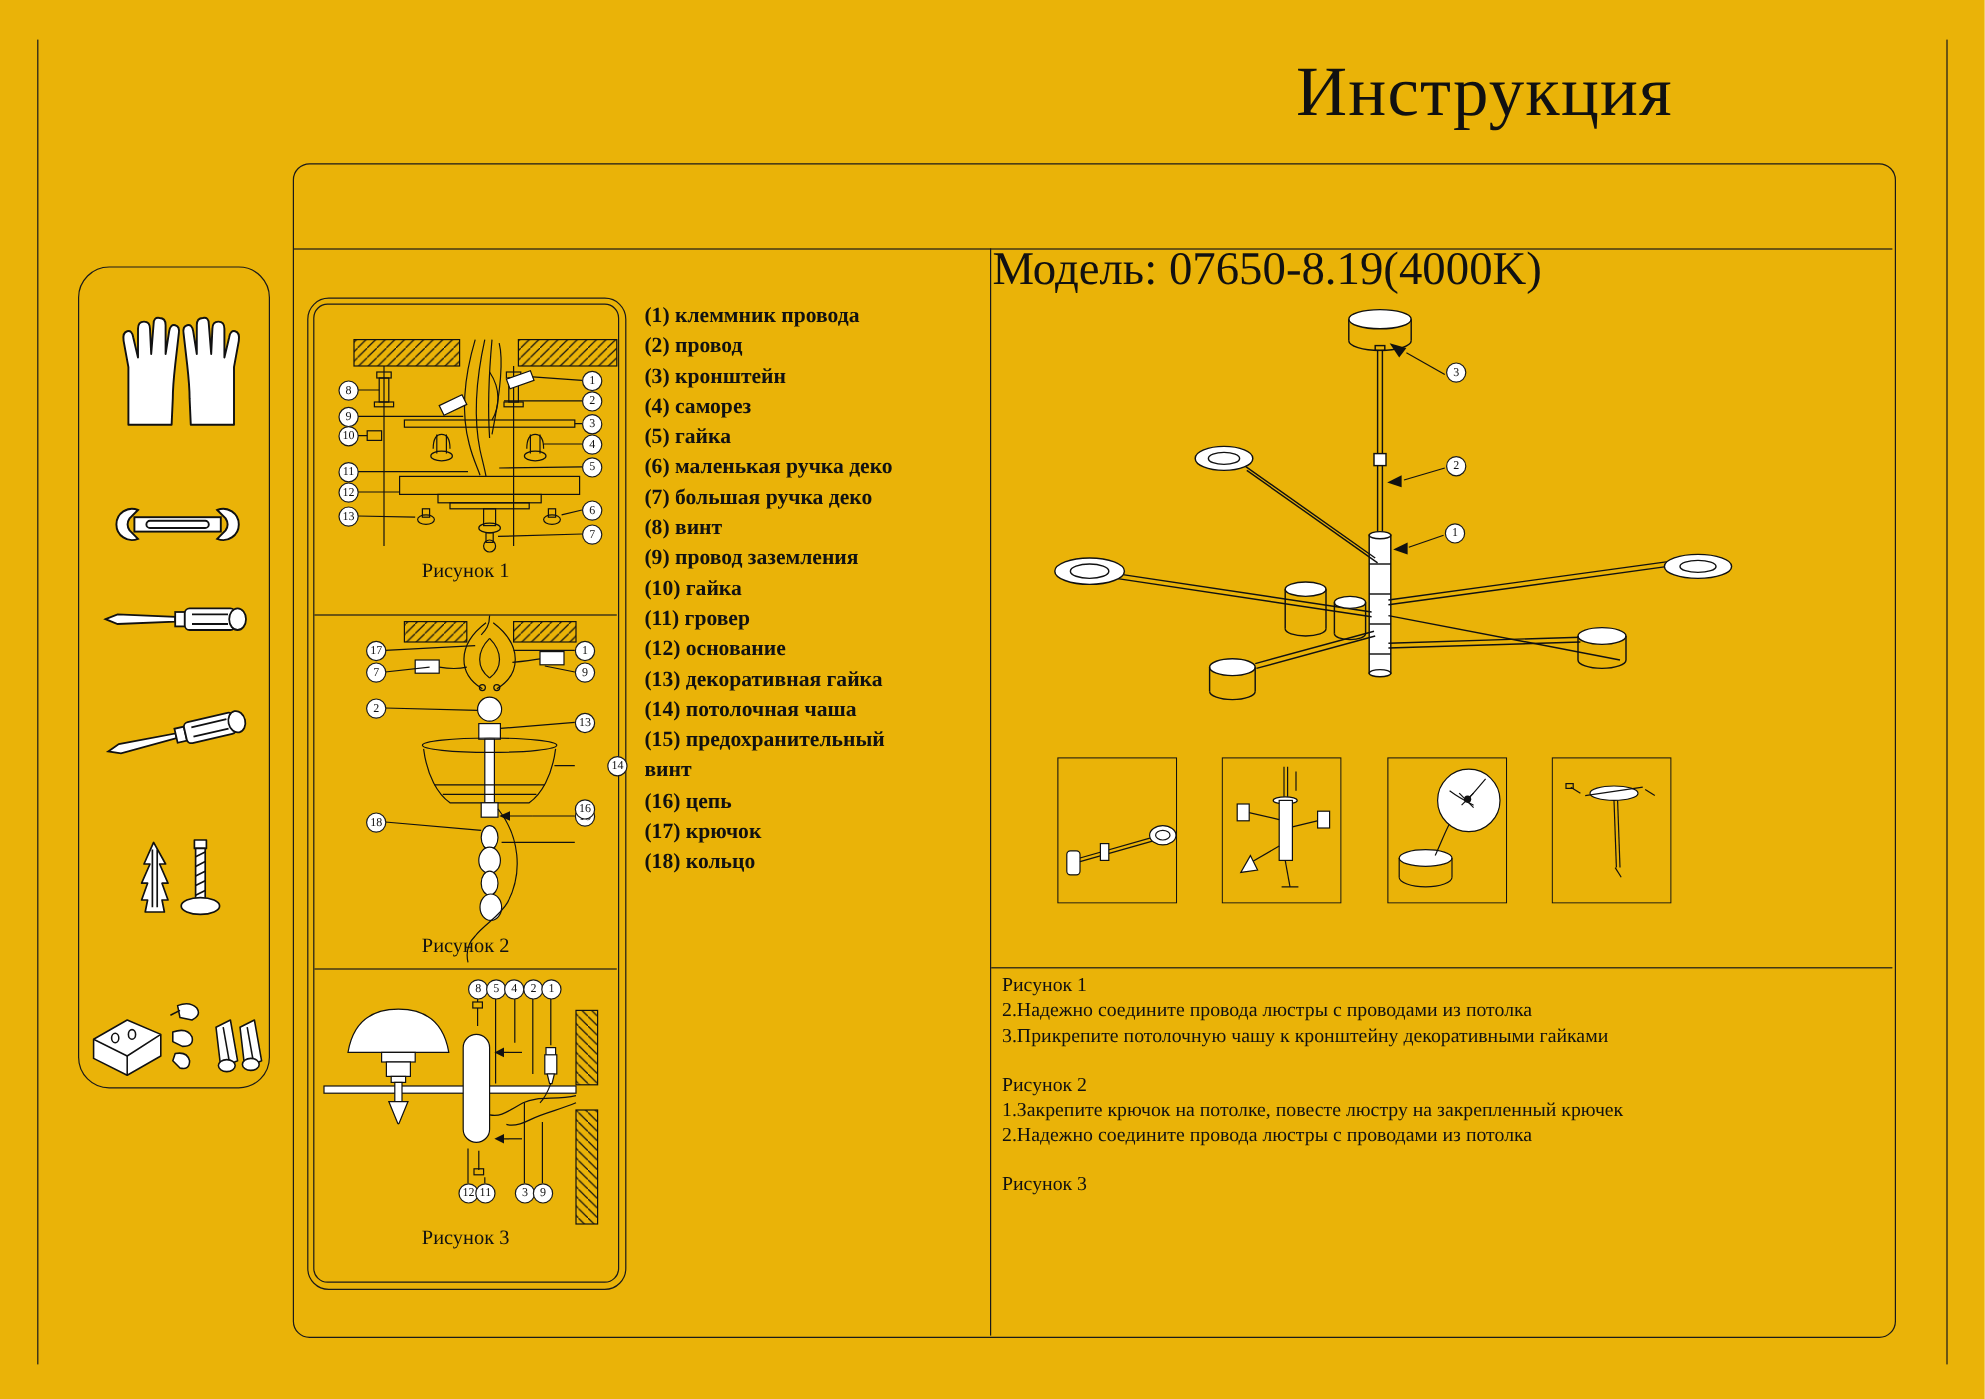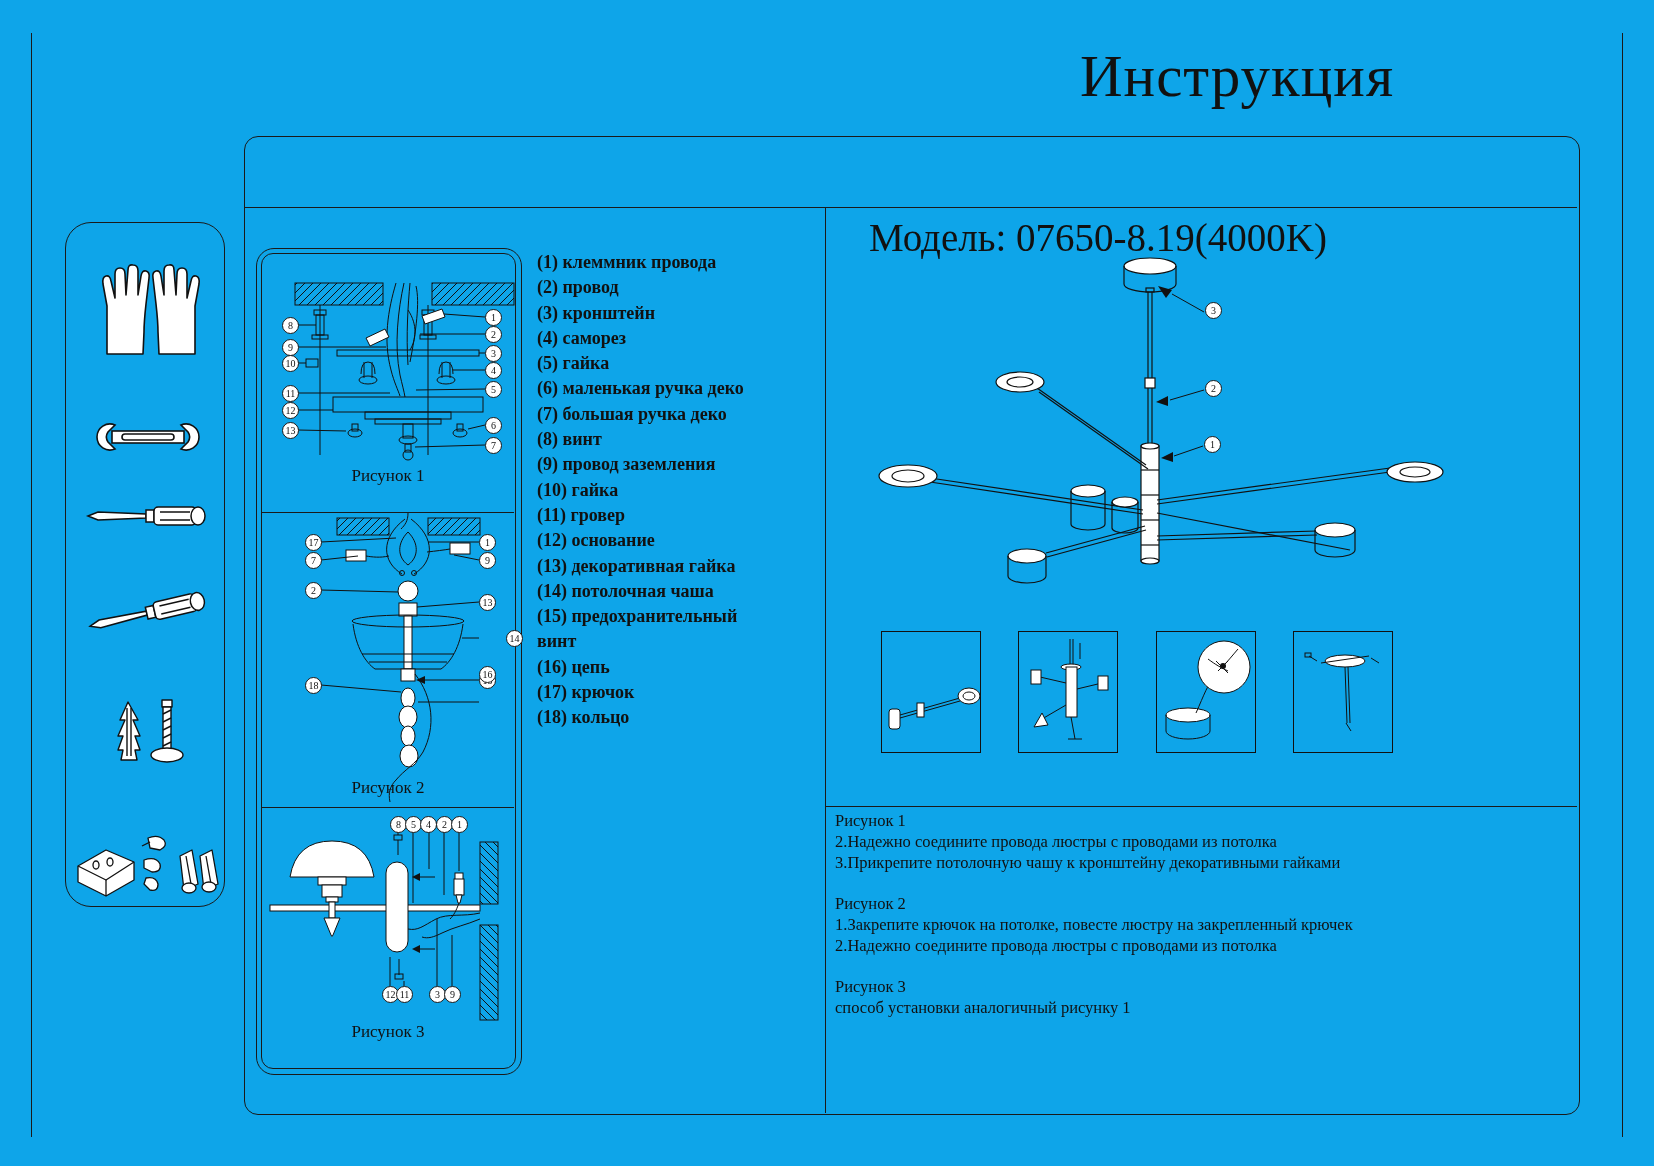--- a/index.html
+++ b/index.html
@@ -1,31 +1,31 @@
 <!DOCTYPE html>
 <html><head>
 <meta charset="utf-8">
 <style>
   html,body{margin:0;padding:0;background:#fff;}
-  .page{position:relative;width:1654px;height:1166px;background:#0ea5e9;overflow:hidden;
+  .page{position:relative;width:1654px;height:1166px;background:#eab308;overflow:hidden;
         font-family:"Liberation Serif","DejaVu Serif",serif;color:#111;}
   .abs{position:absolute;}
   .vline{position:absolute;width:1px;background:#1a1a1a;}
   .hline{position:absolute;height:1px;background:#1a1a1a;}
   .mainbox{position:absolute;left:244px;top:136px;width:1334px;height:977px;
            border:1.3px solid #1a1a1a;border-radius:14px;}
   .figbox-outer{position:absolute;left:256px;top:248px;width:264px;height:825px;
            border:1.2px solid #1a1a1a;border-radius:18px;}
   .figbox-inner{position:absolute;left:261px;top:253px;width:253px;height:814px;
            border:1px solid #1a1a1a;border-radius:12px;}
   .toolbox{position:absolute;left:65px;top:222px;width:158px;height:683px;
            border:1.5px solid #1a1a1a;border-radius:26px;}
   .title{position:absolute;left:1080px;top:42px;width:500px;font-size:59px;
          letter-spacing:1px;white-space:nowrap;}
-  .model{position:absolute;left:869px;top:202px;font-size:39px;white-space:nowrap;margin-top:13px;}
+  .model{position:absolute;left:827px;top:202px;font-size:39px;white-space:nowrap;}
   .parts{position:absolute;left:537px;top:250px;width:232px;font-size:18px;line-height:25.3px;font-weight:bold;}
   .parts div{white-space:normal;}
   .cap{position:absolute;left:262px;width:252px;text-align:center;font-size:17px;}
   .instr{position:absolute;left:835px;top:810px;width:710px;font-size:16.5px;line-height:21px;}
   .instr .blk{margin-bottom:20px;}
   .co{position:absolute;width:17px;height:17px;border:1px solid #1a1a1a;border-radius:50%;
       background:#fff;font-size:10px;line-height:15px;text-align:center;box-sizing:border-box;}
   svg{position:absolute;}
 </style>
 </head>
@@ -472,17 +472,16 @@
       <div>2.Надежно соедините провода люстры с проводами из потолка</div>
       <div>3.Прикрепите потолочную чашу к кронштейну декоративными гайками</div>
     </div>
     <div class="blk">
       <div>Рисунок 2</div>
       <div>1.Закрепите крючок на потолке, повесте люстру на закрепленный крючек</div>
       <div>2.Надежно соедините провода люстры с проводами из потолка</div>
     </div>
     <div class="blk">
       <div>Рисунок 3</div>
-      <div>способ установки аналогичный рисунку 1</div>
     </div>
   </div>
 
 </div>
 
 </body></html>

